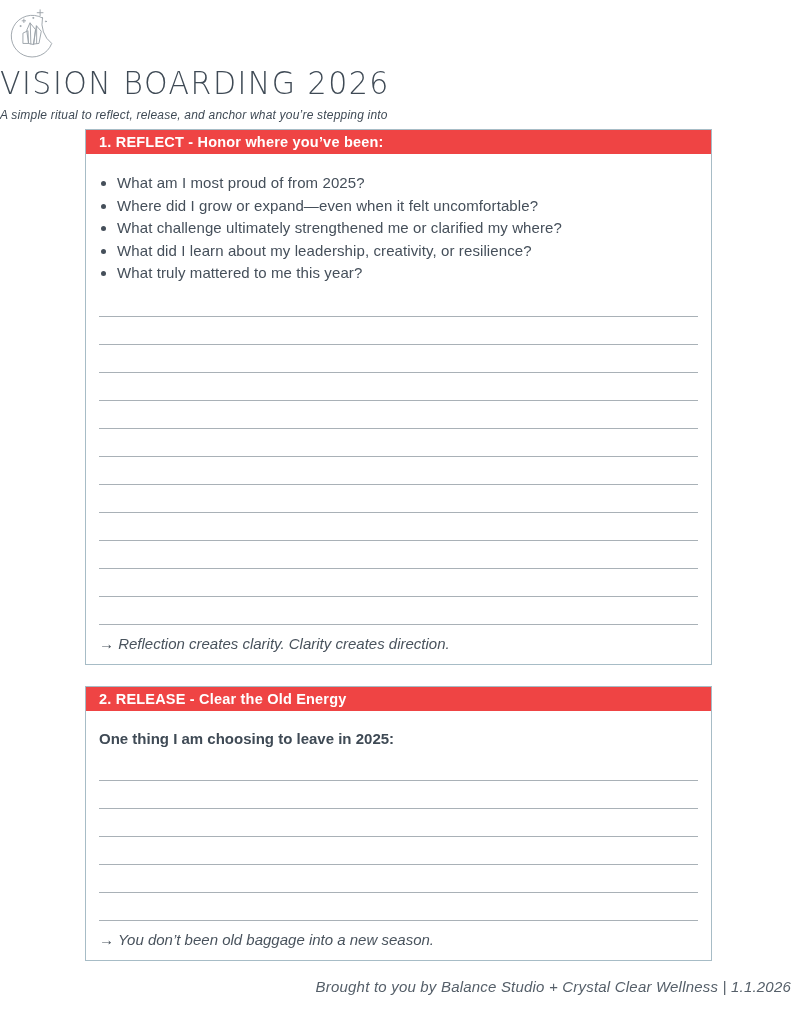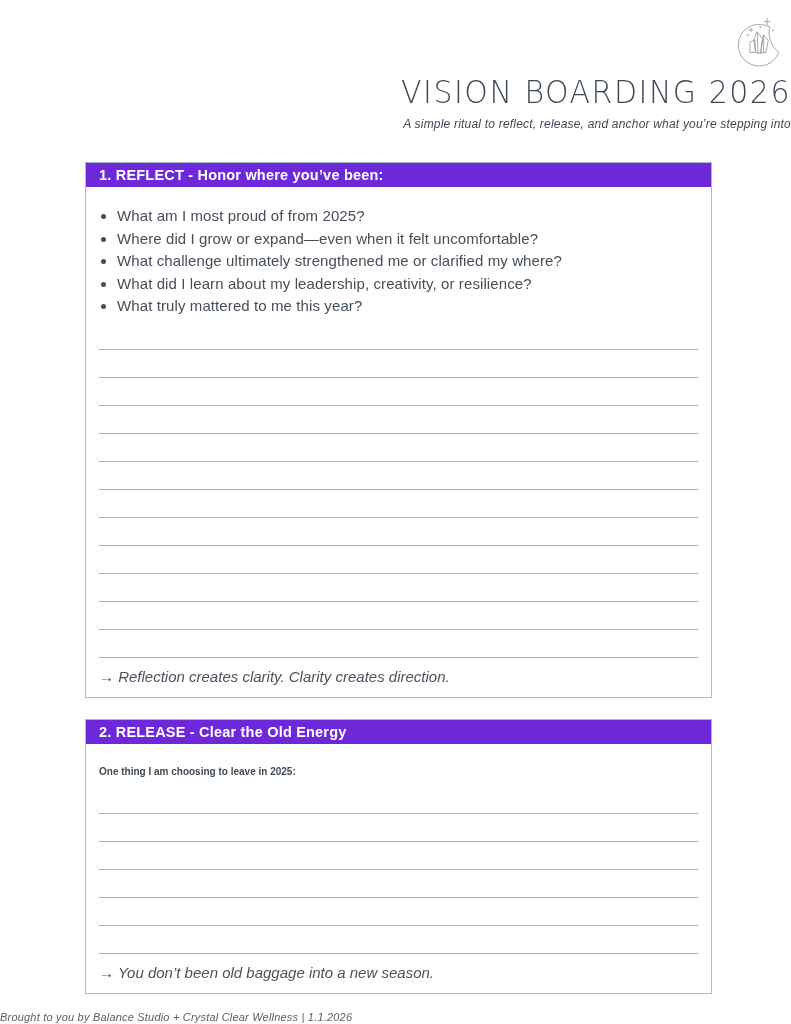--- a/index.html
+++ b/index.html
@@ -2,61 +2,61 @@
 <html><head>
 <meta charset="utf-8">
 <style>
   html,body{margin:0;padding:0;background:#e8e8e8;}
   .page{
     width:791px;height:1024px;background:#ffffff;margin:0 auto;
     position:relative;overflow:hidden;box-sizing:border-box;
     font-family:"Liberation Sans",sans-serif;color:#3F4A55;
   }
   
-  .hdr{ text-align:right; padding-top:13px; height:162px; box-sizing:border-box; }
+  .hdr{ text-align:left; padding-top:4px; height:129px; box-sizing:border-box; }
   .logo{ width:64px;height:58px;display:inline-block; }
   .logo svg{ width:100%;height:100%; }
   .title{
     font-family:"DejaVu Sans",sans-serif;
     font-size:30px; font-weight:200; letter-spacing:1.5px;
     color:#3F4A55; margin-top:2px; line-height:32px;
     transform:scaleY(1.04);
   }
   .subtitle{
     font-style:italic; font-size:12px; color:#3F4A55;
     margin-top:5px; line-height:20px; letter-spacing:.2px;
   }
   
   .card{
     width:627px; margin-left:85px; box-sizing:border-box;
     border:1.5px solid #A7BCC6; background:#fff;
   }
   .card-1{ margin-top:0; }
   .card-2{ margin-top:21px; }
   .band{
-    background:#6d28d9; color:#ffffff; font-weight:bold;
+    background:#ef4444; color:#ffffff; font-weight:bold;
     font-size:14.5px; height:24px; line-height:24px;
     padding-left:13px; letter-spacing:.2px;
   }
   .card-body{ padding:16px 13px 10px 13px; }
   ul.qs{ margin:2px 0 0 0; padding-left:18px; }
   ul.qs li{
     font-size:15px; line-height:22.5px; color:#454F5A; letter-spacing:.1px;
   }
-  .prompt-bold{ font-size:10px; font-weight:bold; color:#3F4A55; line-height:20px; margin-top:2px;}
+  .prompt-bold{ font-size:15px; font-weight:bold; color:#3F4A55; line-height:20px; margin-top:2px;}
   .prompt-sub{ font-size:15px; color:#4A5560; line-height:20px; margin-top:2px;}
   .lines{ margin-top:4px; }
   .rule{ height:27px; border-bottom:1px solid #A9B1B7; }
   .takeaway{
     font-style:italic; font-size:15px; color:#49535D;
     margin-top:9px; line-height:20px;
   }
   
   .credit{
-    text-align:left; font-style:italic; font-size:11px;
+    text-align:right; font-style:italic; font-size:15px;
     color:#555F69; margin-top:17px; letter-spacing:.2px;
   }
 </style>
 </head>
 <body>
 
 <div class="page">
 
   <div class="hdr">
     <span class="logo">

